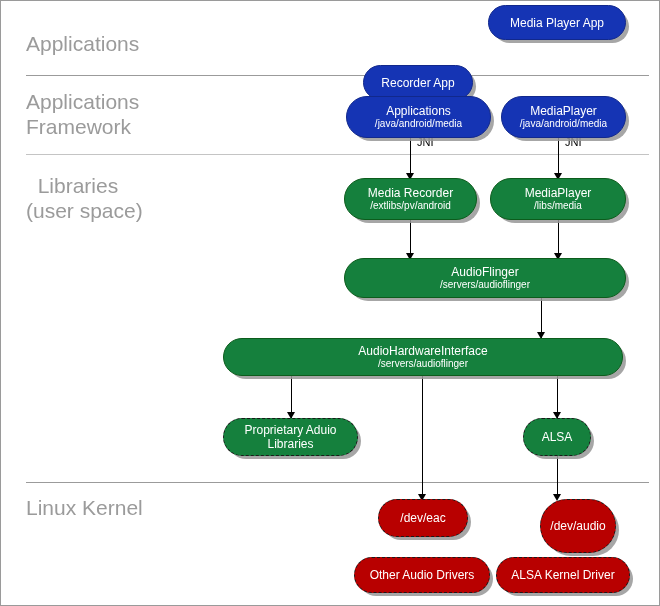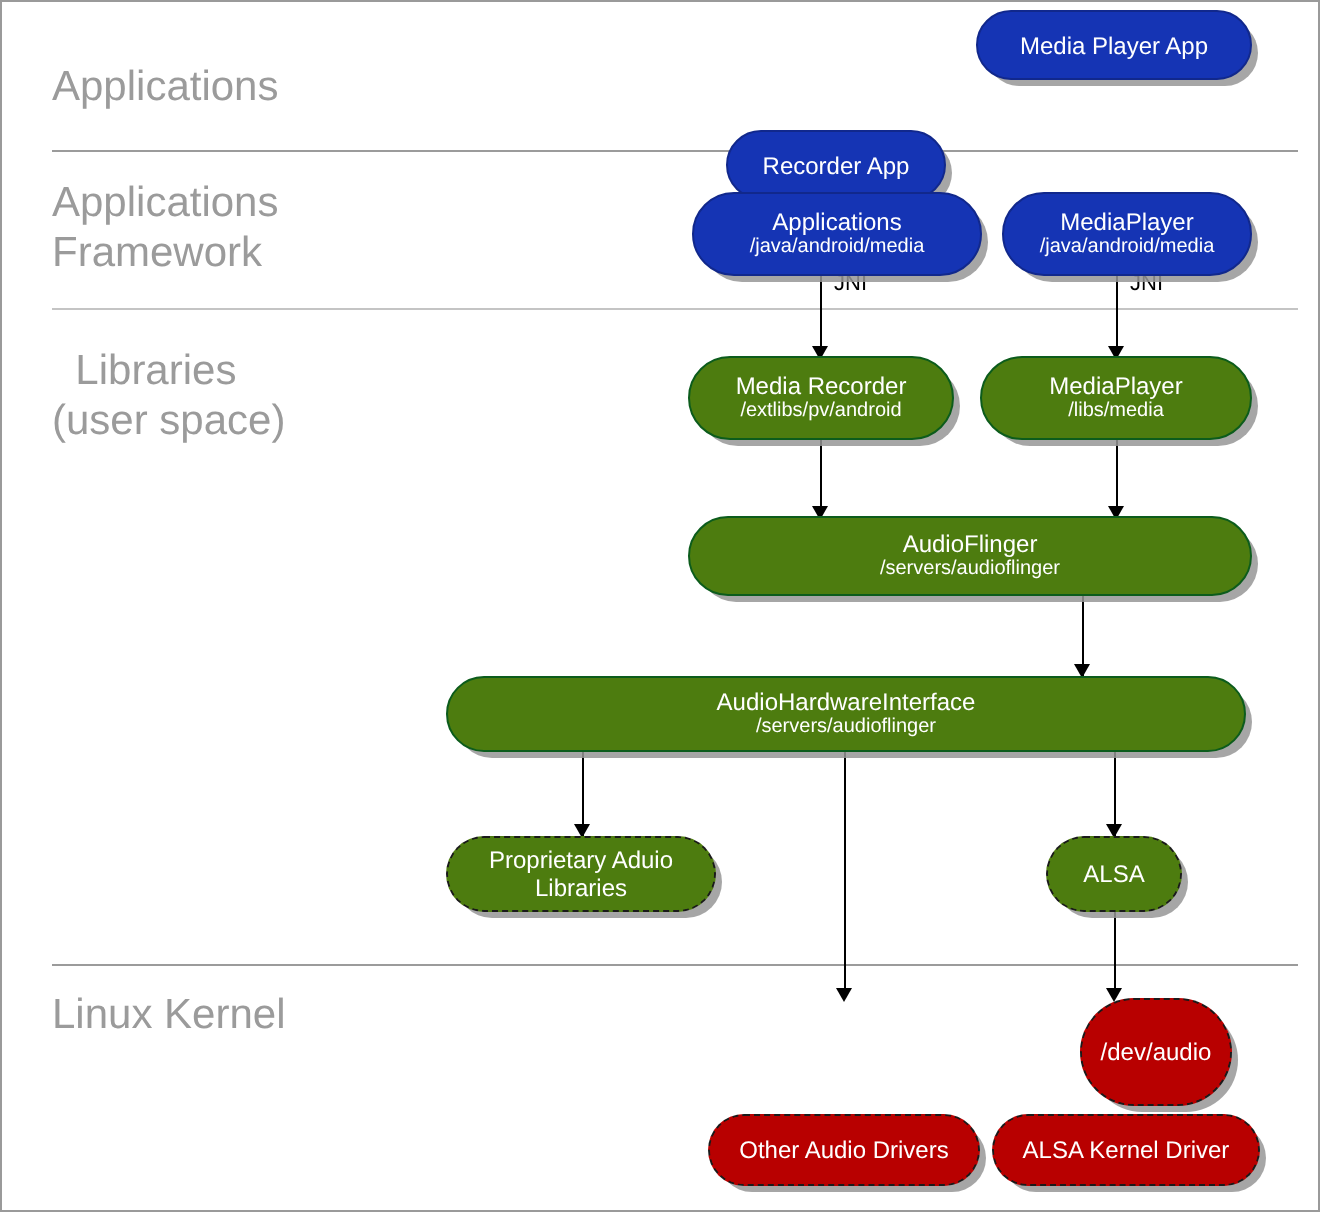--- a/index.html
+++ b/index.html
@@ -65,21 +65,21 @@
   .node.two-line .t1 { font-size: 12px; }
 
   .node.blue {
     background: #1534b4;
     border: 1px solid #11288c;
   }
   .node.green {
     background: #22c council;
   }
   .node.green {
-    background: #4d7c0f;
+    background: #15803d;
     border: 1.5px solid #0c5c1c;
   }
   .node.green.dashed {
     border: 1.5px dashed #1a1a1a;
   }
   .node.red {
     background: #b80000;
     border: 1.5px dashed #1a1a1a;
   }
 
@@ -195,20 +195,23 @@
 
   <div class="node green dashed two-line" style="left:222px; top:417px; width:135px; height:38px;">
     <span class="t1">Proprietary Aduio</span>
     <span class="t1">Libraries</span>
   </div>
 
   <div class="node green dashed" style="left:522px; top:417px; width:68px; height:38px;">
     <span class="t1">ALSA</span>
   </div>
 
+  <div class="node red" style="left:377px; top:498px; width:90px; height:38px;">
+    <span class="t1">/dev/eac</span>
+  </div>
 
   <div class="node red" style="left:539px; top:498px; width:76px; height:54px;">
     <span class="t1">/dev/audio</span>
   </div>
 
   <div class="node red" style="left:353px; top:556px; width:136px; height:36px;">
     <span class="t1">Other Audio Drivers</span>
   </div>
 
   <div class="node red" style="left:495px; top:556px; width:134px; height:36px;">

